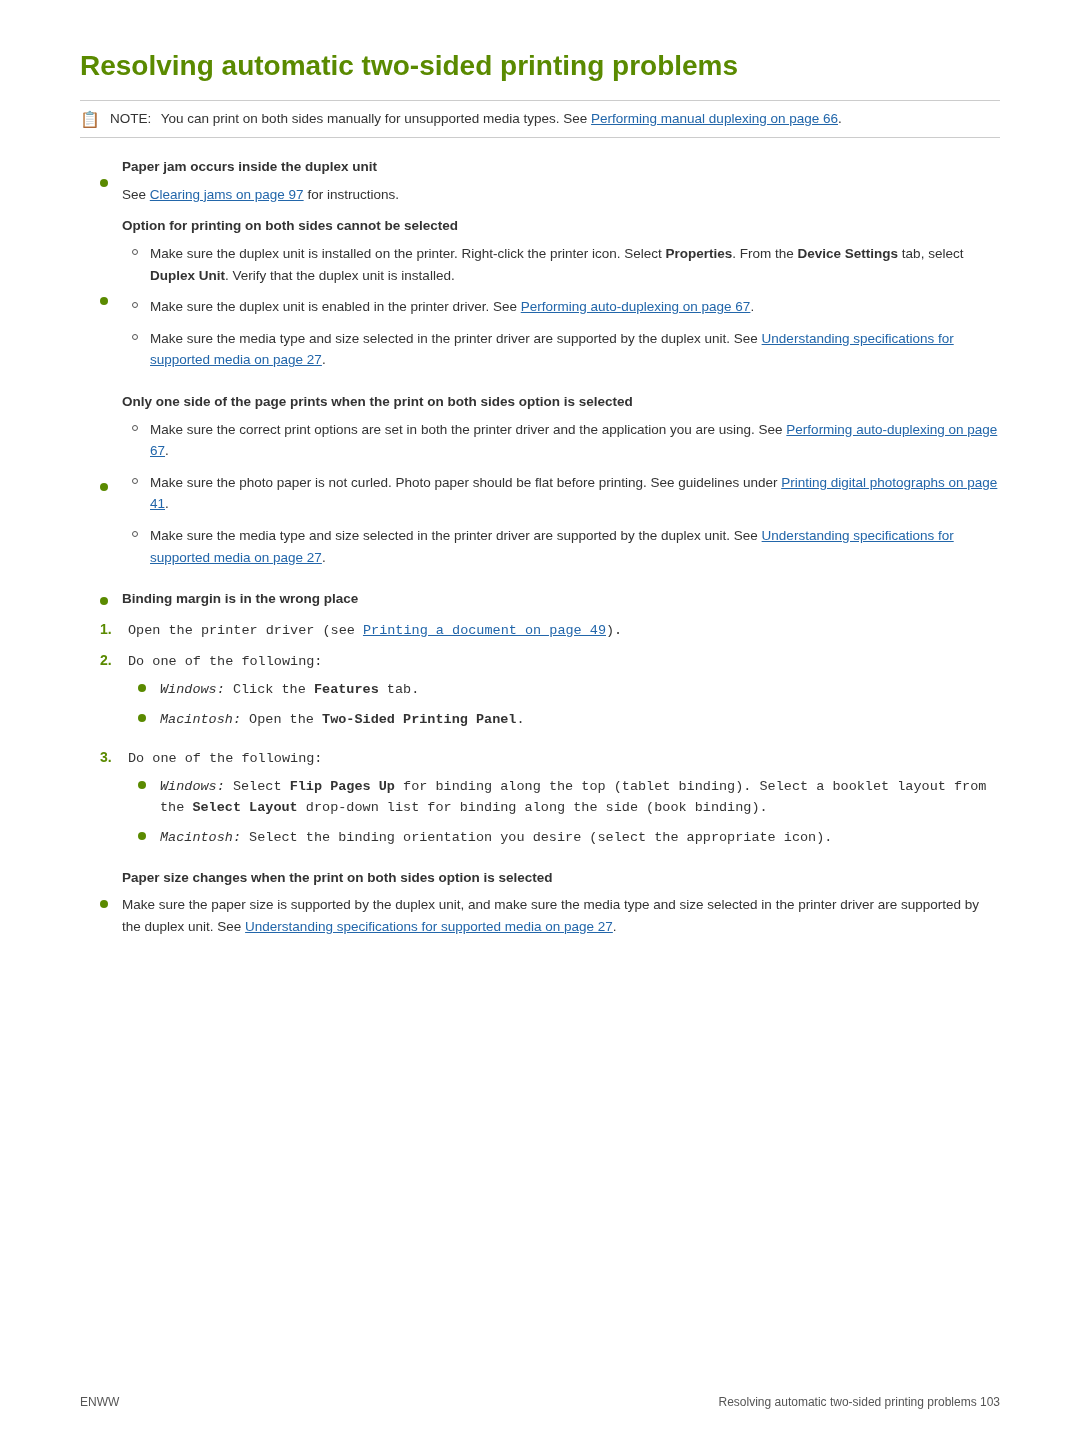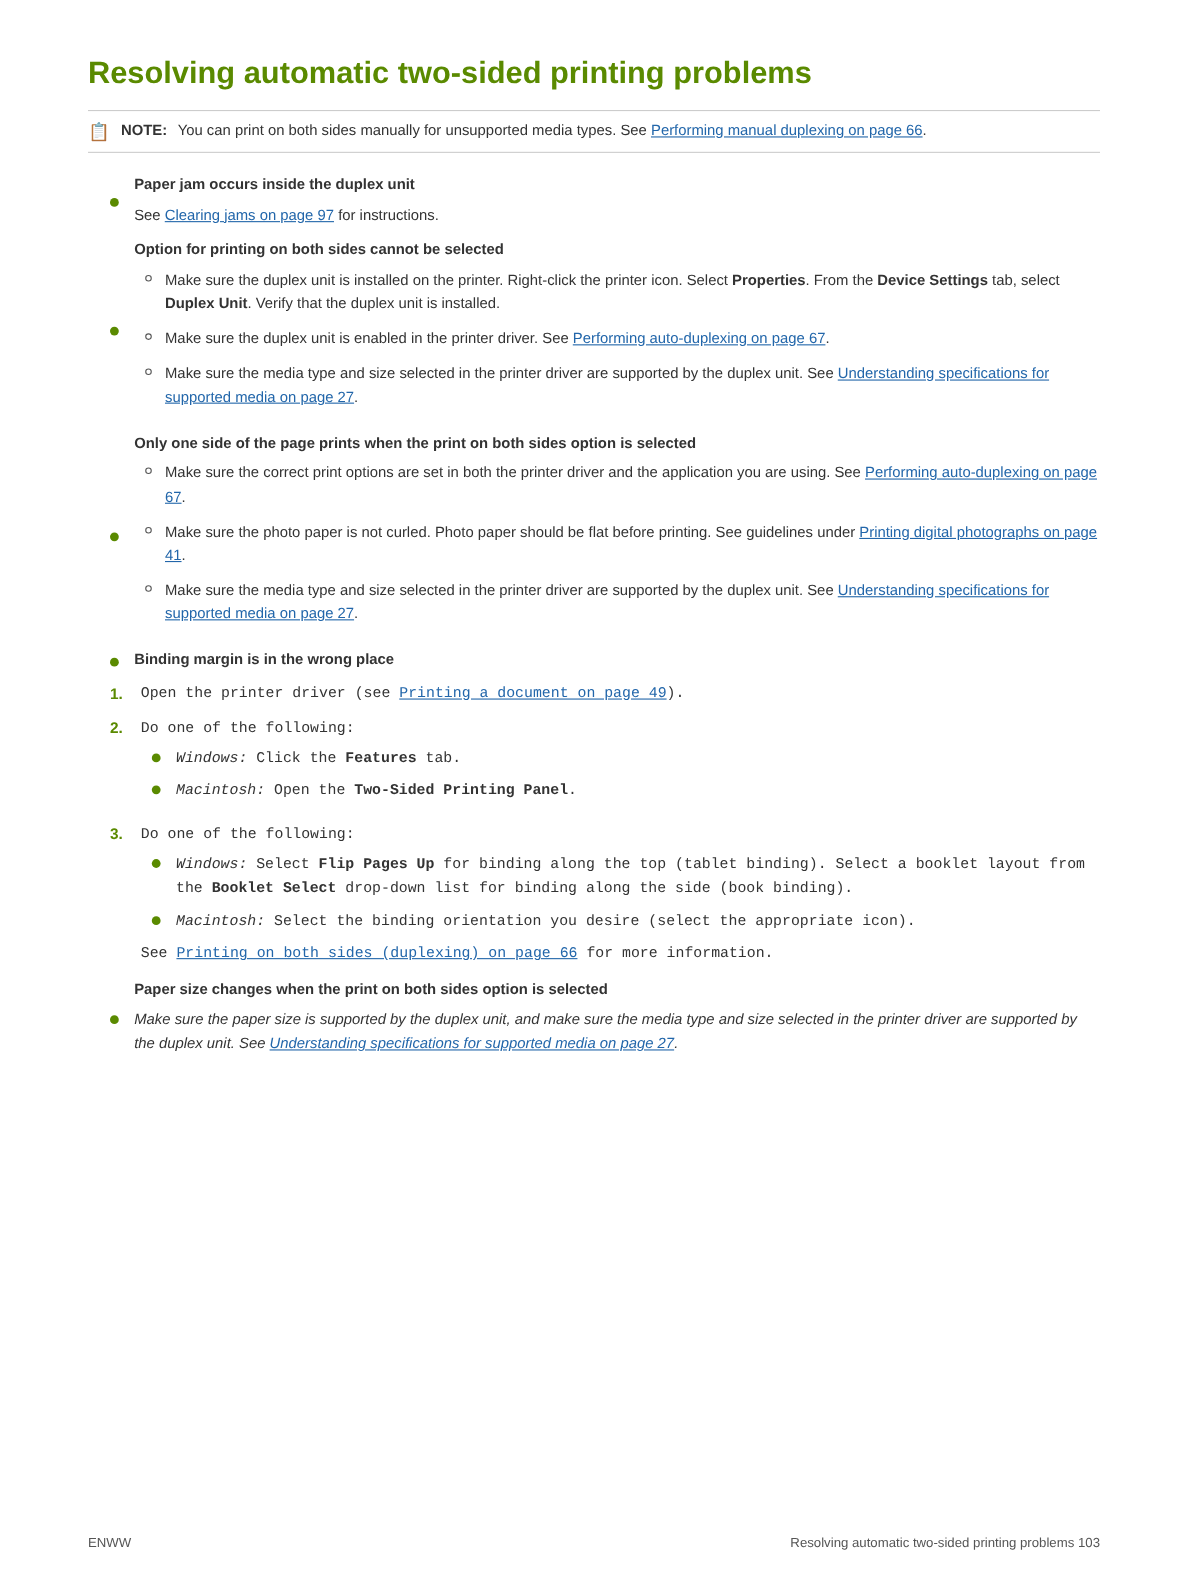--- a/index.html
+++ b/index.html
@@ -27,21 +27,21 @@
       padding: 8px 0;
       margin-bottom: 18px;
       gap: 8px;
     }
     .note-icon {
       font-size: 16px;
       margin-top: 1px;
       min-width: 22px;
     }
     .note-label {
-      font-weight: bold;
+      font-weight: normal;
       margin-right: 6px;
       margin-top: 32px;
     }
     .note-text {
       font-size: 13.5px;
       line-height: 1.5;
     }
     a {
       color: #2266aa;
       text-decoration: underline;
@@ -279,41 +279,38 @@
   </div>
 
   <div class="numbered-item">
     <span class="num" style="color:#5a8a00; font-weight:bold;">3.</span>
     <div class="numbered-item-text">
       Do one of the following:
       <div class="sub-bullet-inner">
         <div class="inner-bullet">
           <div class="idot"></div>
           <div class="inner-bullet-text">
-            <em>Windows:</em> Select <strong>Flip Pages Up</strong> for binding along the top (tablet binding). Select a booklet layout from the <strong>Booklet Select</strong> drop-down list for binding along the side (book binding).
+            <em>Windows:</em> Select <strong>Flip Pages Up</strong> for binding along the top (tablet binding). Select a booklet layout from the <strong>Select Layout</strong> drop-down list for binding along the side (book binding).
           </div>
         </div>
         <div class="inner-bullet">
           <div class="idot"></div>
           <div class="inner-bullet-text">
             <em>Macintosh:</em> Select the binding orientation you desire (select the appropriate icon).
           </div>
         </div>
       </div>
-      <div style="margin-top:6px; margin-left:0;">
-        See <a href="#">Printing on both sides (duplexing) on page 66</a> for more information.
-      </div>
     </div>
   </div>
 
   <div class="bullet-level1">
     <div class="dot"></div>
     <div class="bullet-level1-text">
       <span class="heading">Paper size changes when the print on both sides option is selected</span>
-      <div style="margin-top:6px;font-style:italic;">
+      <div style="margin-top:6px;">
         Make sure the paper size is supported by the duplex unit, and make sure the media type and size selected in the printer driver are supported by the duplex unit. See <a href="#">Understanding specifications for supported media on page 27</a>.
       </div>
     </div>
   </div>
 
 </div>
 
 <div class="footer">
   <span>ENWW</span>
   <span>Resolving automatic two-sided printing problems   103</span>

